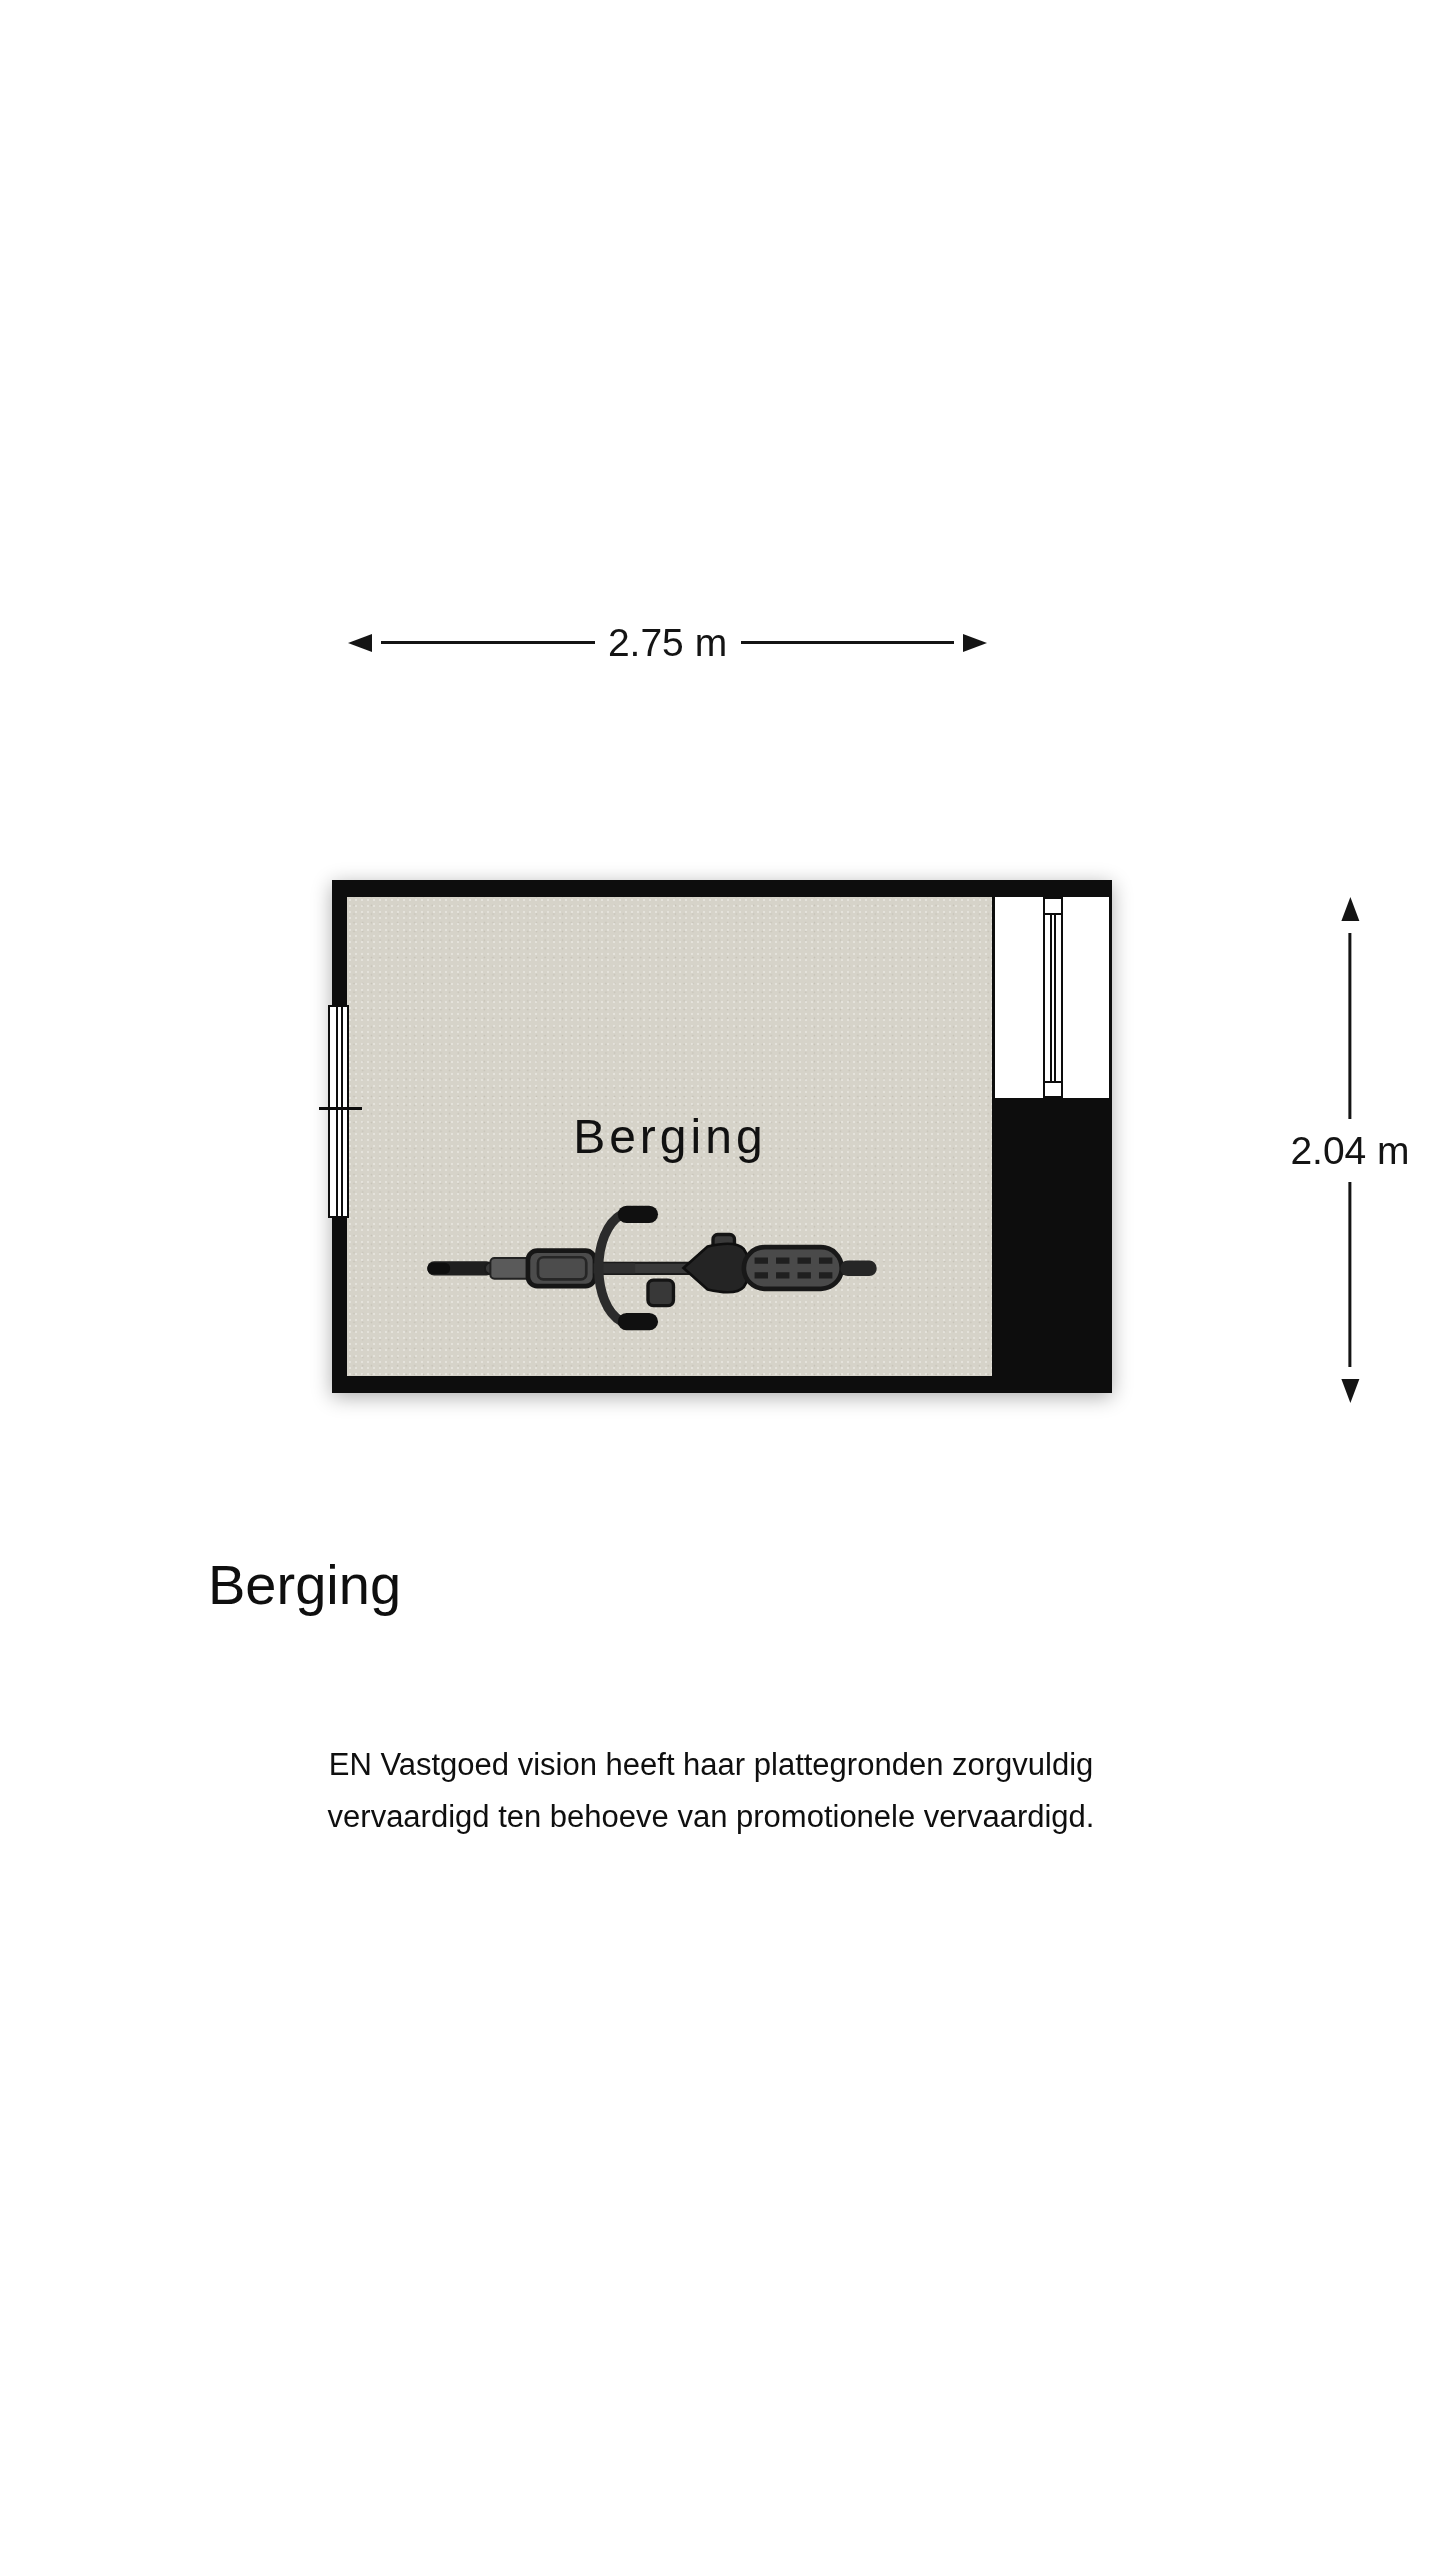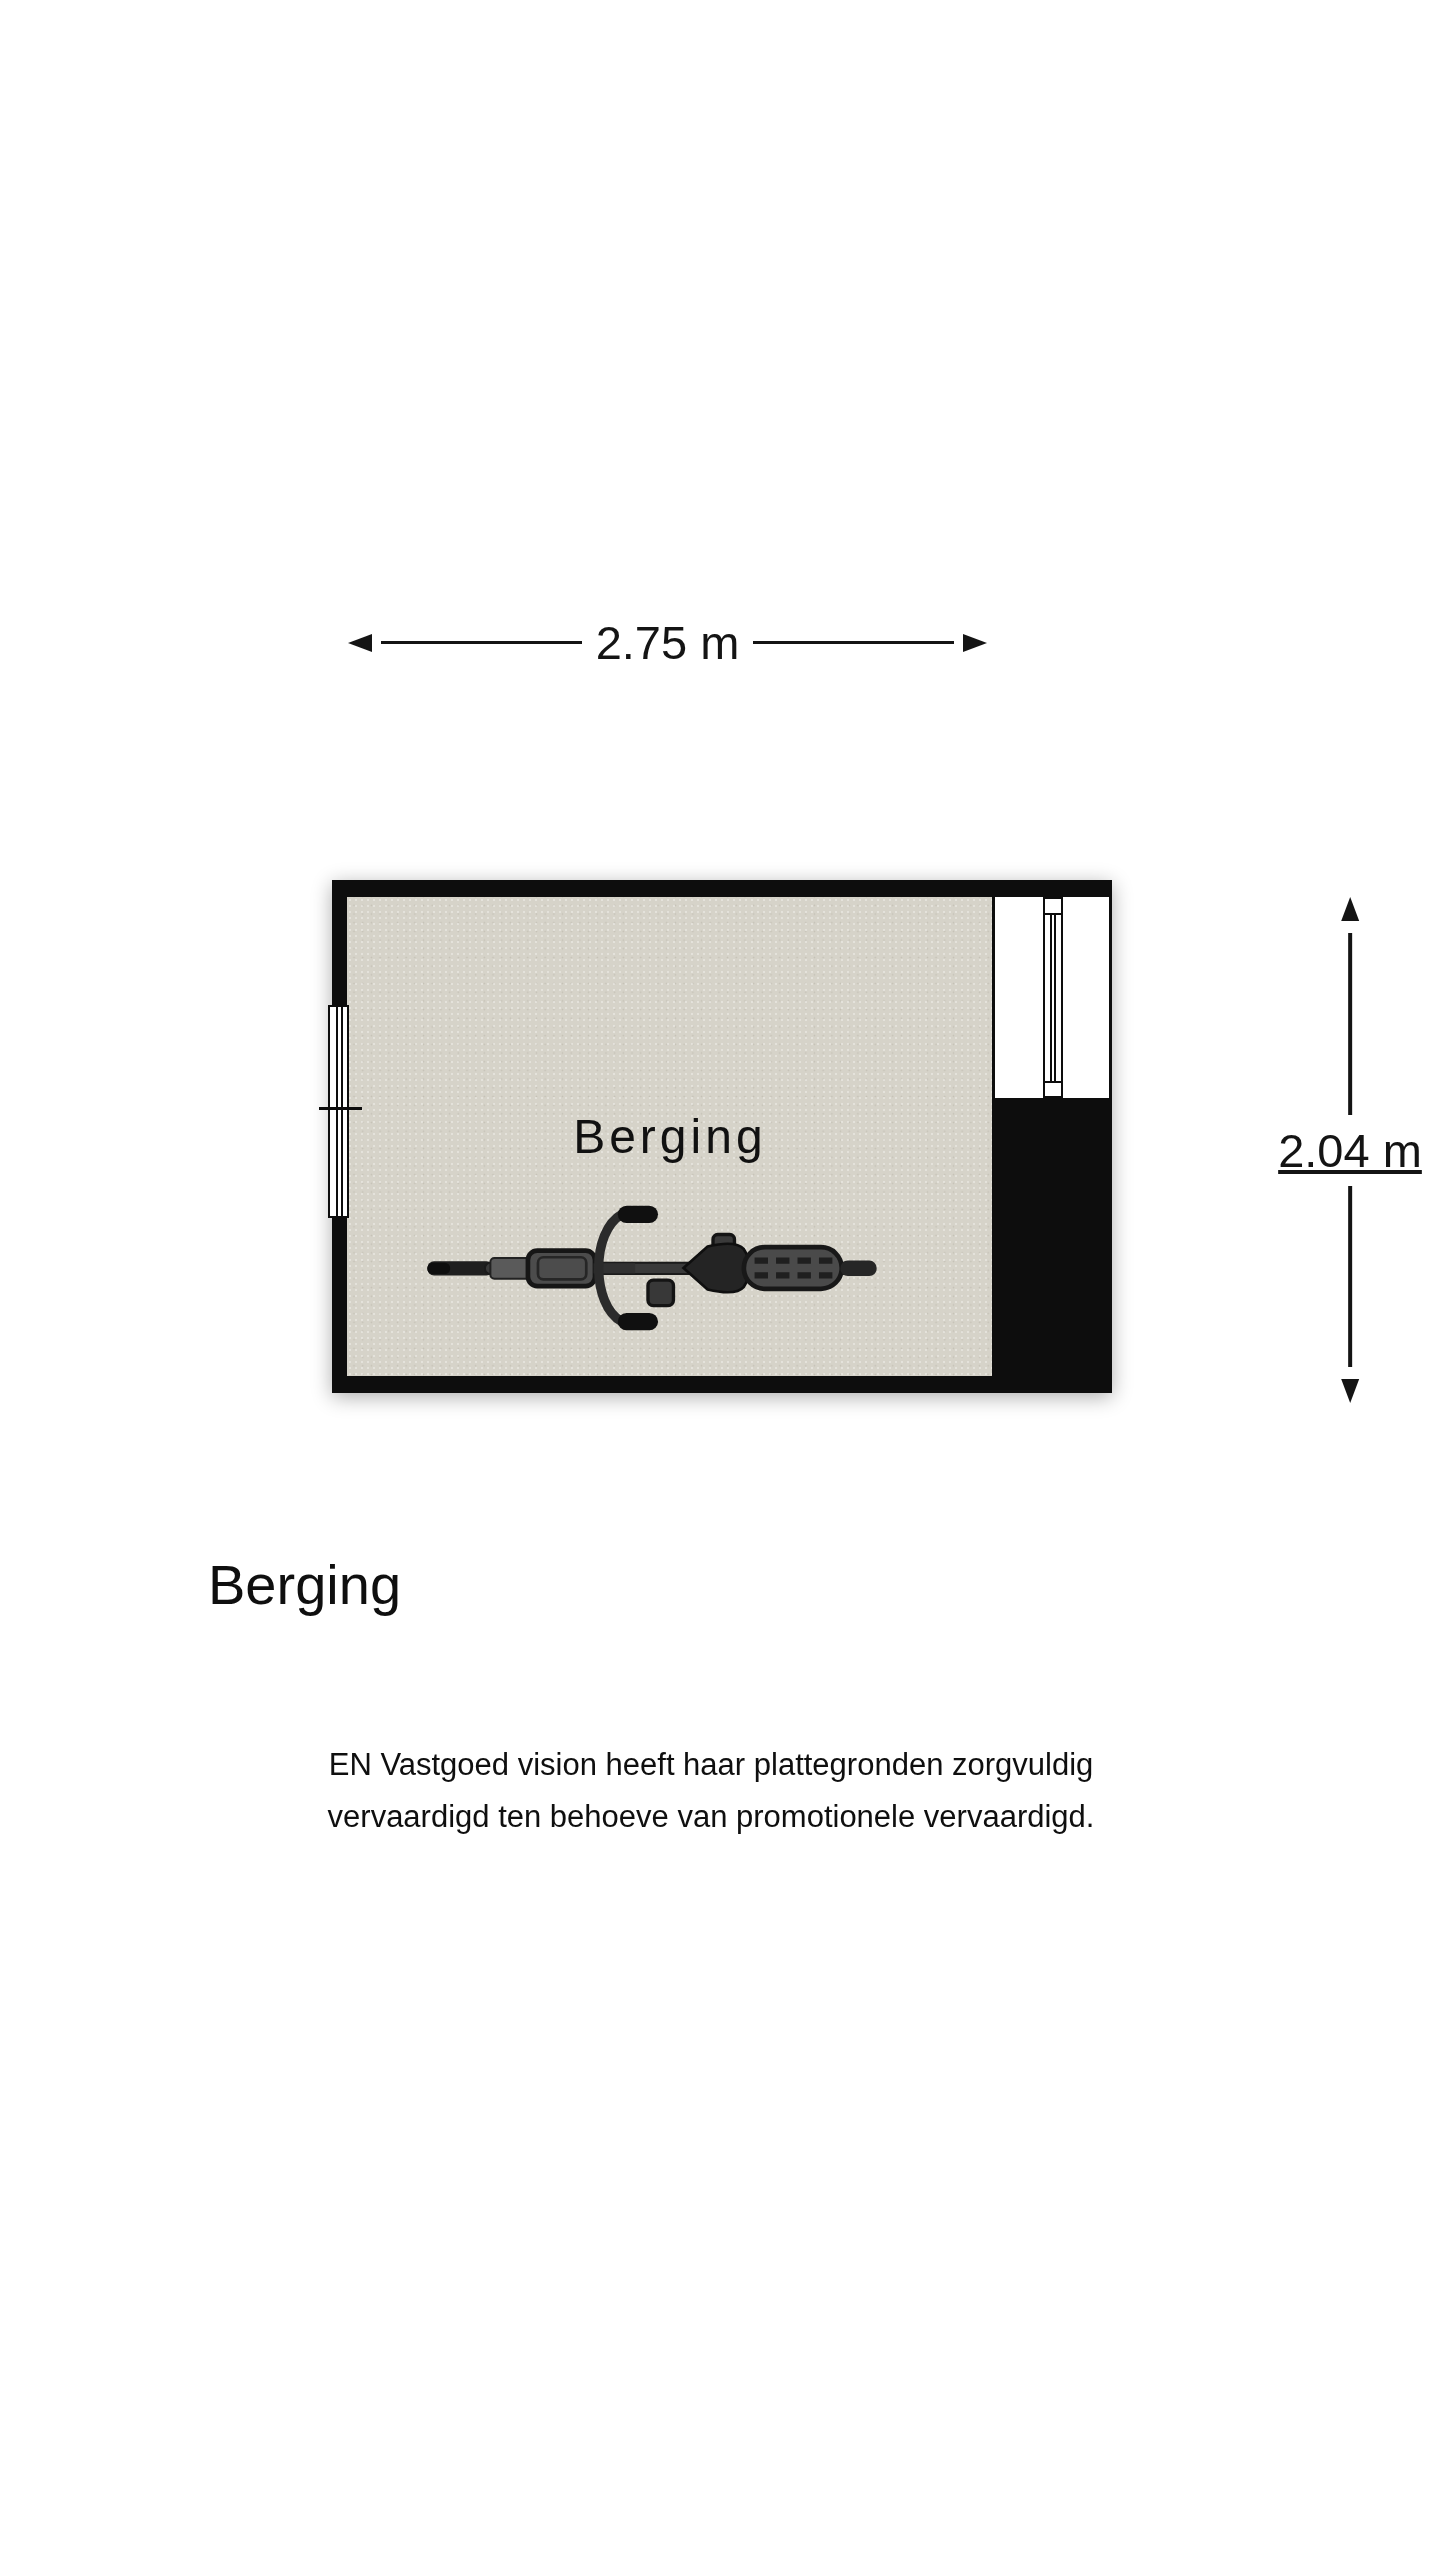--- a/index.html
+++ b/index.html
@@ -16,29 +16,29 @@
   }
 
   
   .dim-h{
     position:absolute;left:348px;top:621px;width:639px;height:43px;
     display:flex;align-items:center;gap:9.4px;
   }
   .dim-v{
     position:absolute;left:1350px;top:897px;height:506px;
     transform:translateX(-50%);
-    display:flex;flex-direction:column;align-items:center;gap:12px;text-decoration:underline;
+    display:flex;flex-direction:column;align-items:center;gap:12px;
   }
   .dim-line-h{flex:1;height:3.4px;background:var(--ink);}
   .dim-line-v{flex:1;width:3.4px;background:var(--ink);}
   .arr-left{width:0;height:0;border-top:9.4px solid transparent;border-bottom:9.4px solid transparent;border-right:24px solid var(--ink);}
   .arr-right{width:0;height:0;border-top:9.4px solid transparent;border-bottom:9.4px solid transparent;border-left:24px solid var(--ink);}
   .arr-up{width:0;height:0;border-left:9.4px solid transparent;border-right:9.4px solid transparent;border-bottom:24px solid var(--ink);}
   .arr-down{width:0;height:0;border-left:9.4px solid transparent;border-right:9.4px solid transparent;border-top:24px solid var(--ink);}
-  .dim-label{font-size:47px;line-height:1;white-space:nowrap;padding:0 4px;}
+  .dim-label{font-size:39px;line-height:1;white-space:nowrap;padding:0 4px;}
 
   
   .plan{
     position:absolute;left:332px;top:880px;width:780px;height:513px;
     background:var(--wall);
     box-shadow:0 4px 19px rgba(0,0,0,0.32);
   }
   .floor{
     position:absolute;left:15.4px;top:17.4px;width:645px;height:479px;
     background-color:var(--floor);

